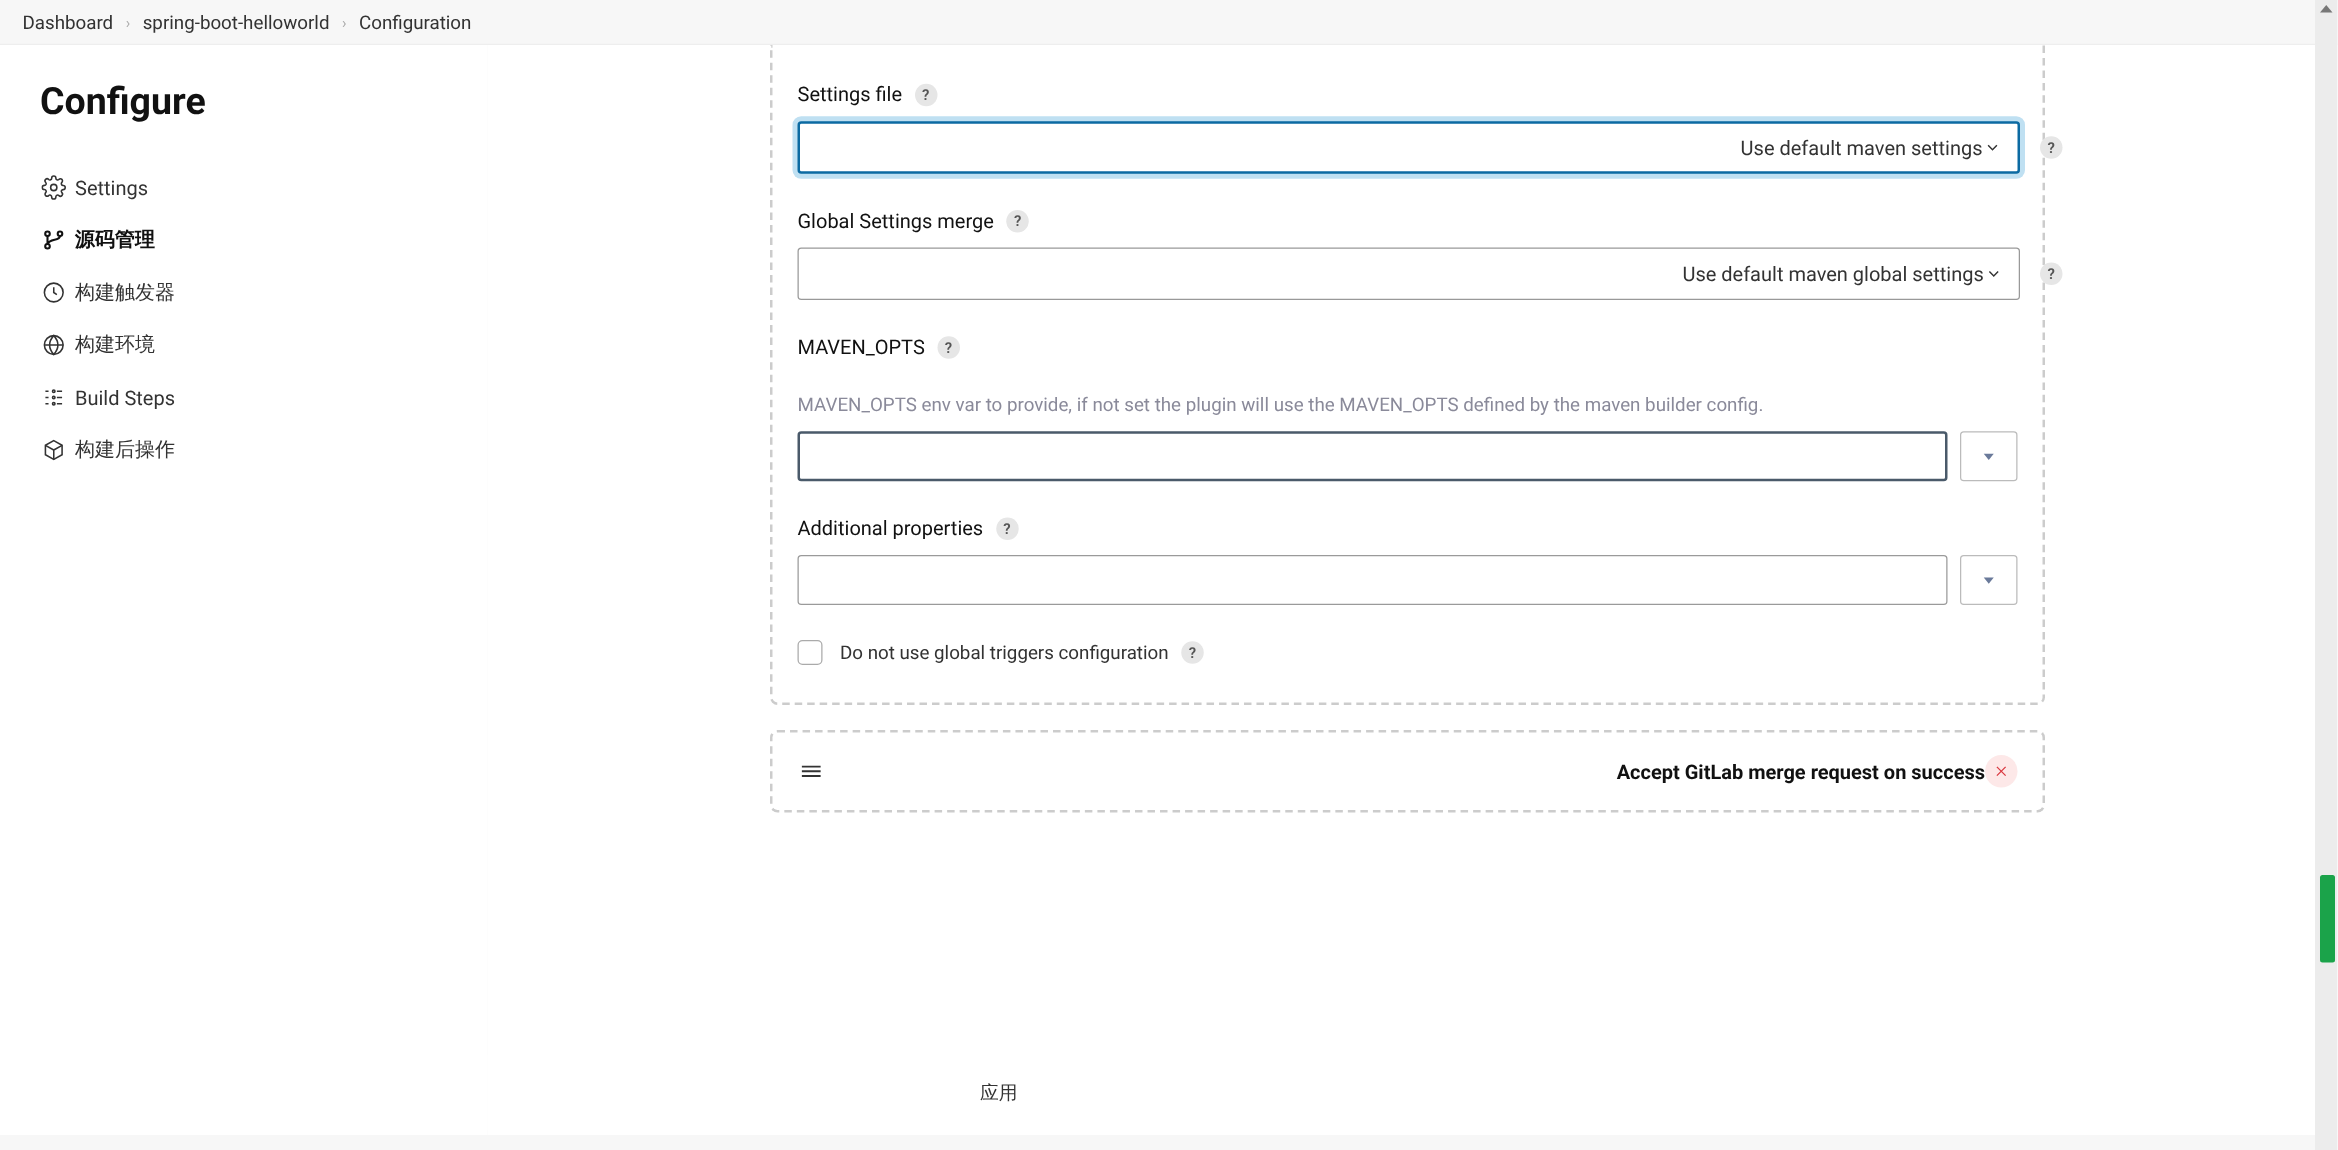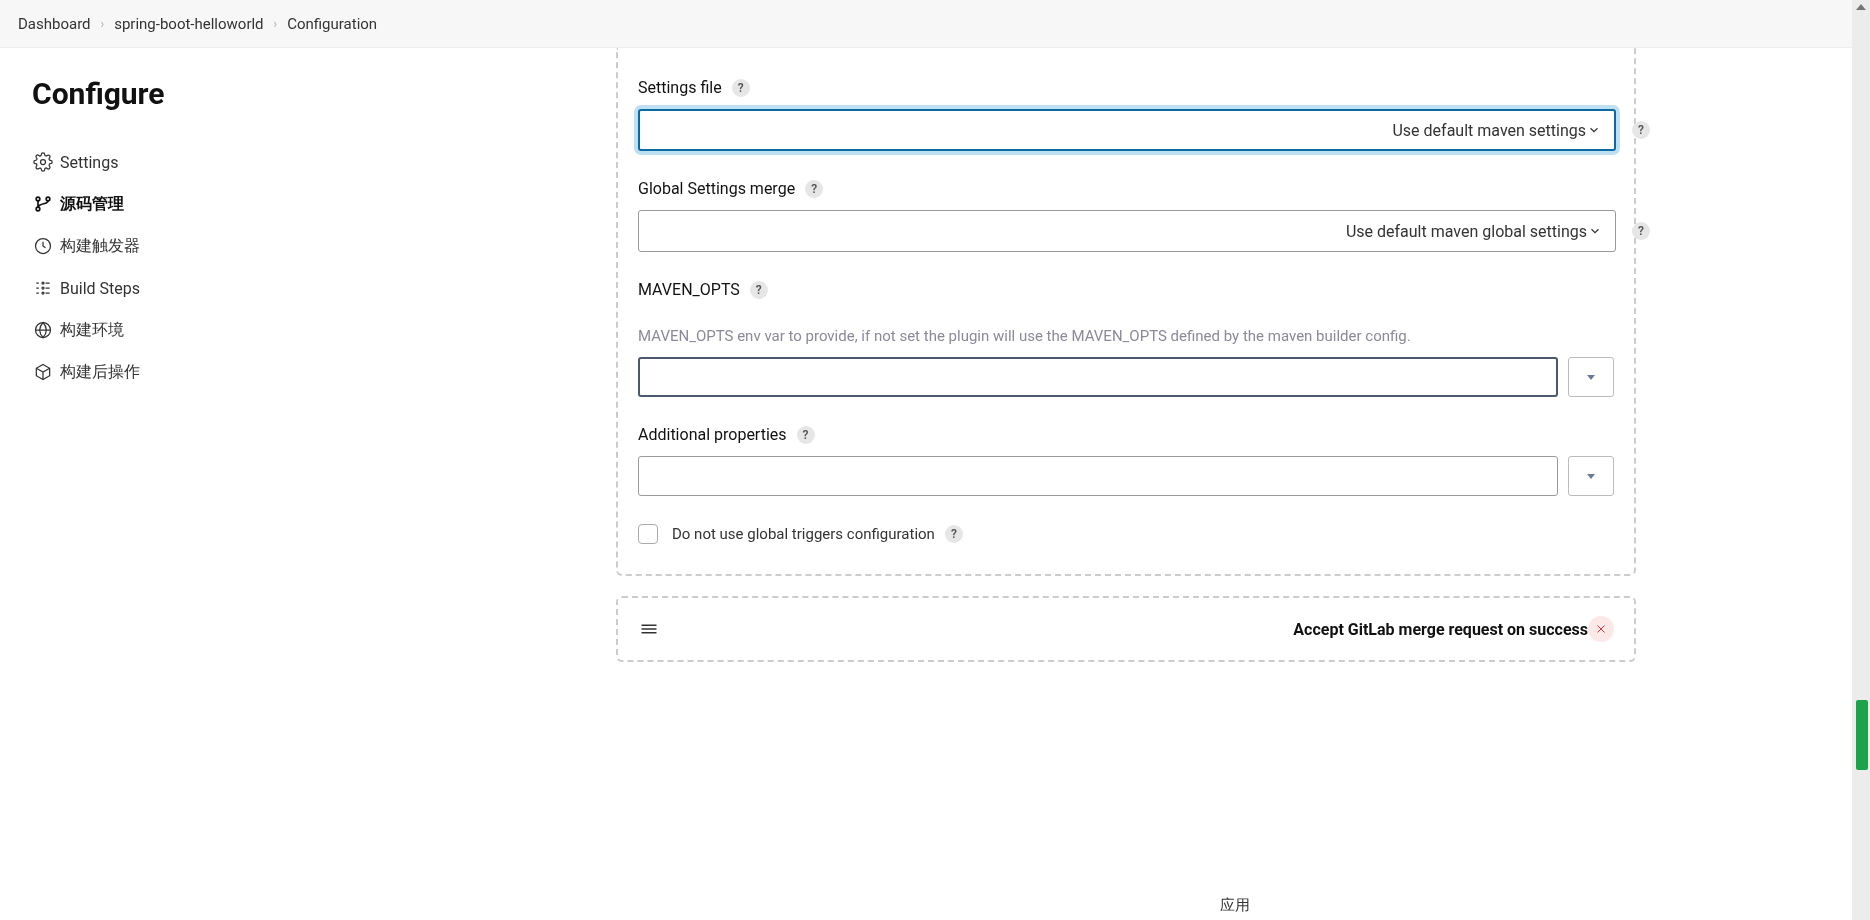--- a/index.html
+++ b/index.html
@@ -9,21 +9,21 @@
   color: #333;
   background: #f7f7f7;
   width: 1870px;
   height: 920px;
   overflow: hidden;
   position: relative;
 }
 
 
 .breadcrumb {
-  height: 48px;
+  height: 36px;
   display: flex;
   align-items: center;
   padding: 0 18px;
   background: #f7f7f7;
   border-bottom: 1px solid #eee;
 }
 .breadcrumb a {
   color: #333;
   text-decoration: none;
   font-size: 15px;
@@ -217,29 +217,28 @@
   border-radius: 50%;
   background: #fde8e8;
   display: flex; align-items: center; justify-content: center;
   cursor: pointer;
 }
 .close-x svg { width: 12px; height: 12px; stroke: #d9363e; stroke-width: 2; }
 
 
 .footer {
   position: absolute;
-  bottom: 4px;
+  bottom: 16px;
   left: 390px;
   right: 0;
   height: 60px;
   background: #fff;
   display: flex;
   align-items: center;
   padding-left: 210px;
-  flex-direction: column;
 }
 .footer .primary-ghost {
   width: 170px; height: 40px;
   background: #fff;
   border: none;
   border-radius: 4px;
   color: #fff;
   font-size: 15px;
   margin-right: 14px;
 }
@@ -317,38 +316,38 @@
             <circle cx="12" cy="12" r="9"></circle>
             <path d="M12 7v5l3 2"></path>
           </svg>
       </span>
       <span>构建触发器</span>
     </div>
 
     <div class="side-item">
       <span class="side-icon">
         <svg viewBox="0 0 24 24">
+            <circle cx="12" cy="12" r="9"></circle>
+            <path d="M3 12h18M12 3c2.5 2.7 4 6 4 9s-1.5 6.3-4 9c-2.5-2.7-4-6-4-9s1.5-6.3 4-9z"></path>
+          </svg>
+      </span>
+      <span>构建环境</span>
+    </div>
+
+    <div class="side-item">
+      <span class="side-icon">
+        <svg viewBox="0 0 24 24">
             <path d="M4 6h3M4 12h3M4 18h3"></path>
             <circle cx="12" cy="6" r="1.2"></circle>
             <circle cx="12" cy="12" r="1.2"></circle>
             <circle cx="12" cy="18" r="1.2"></circle>
             <path d="M15 6h5M15 12h5M15 18h5"></path>
           </svg>
       </span>
       <span>Build Steps</span>
-    </div>
-
-    <div class="side-item">
-      <span class="side-icon">
-        <svg viewBox="0 0 24 24">
-            <circle cx="12" cy="12" r="9"></circle>
-            <path d="M3 12h18M12 3c2.5 2.7 4 6 4 9s-1.5 6.3-4 9c-2.5-2.7-4-6-4-9s1.5-6.3 4-9z"></path>
-          </svg>
-      </span>
-      <span>构建环境</span>
     </div>
 
     <div class="side-item">
       <span class="side-icon">
         <svg viewBox="0 0 24 24">
             <path d="M12 3l8 4.5v9L12 21l-8-4.5v-9L12 3z"></path>
             <path d="M4 7.5l8 4.5 8-4.5M12 12v9"></path>
           </svg>
       </span>
       <span>构建后操作</span>

